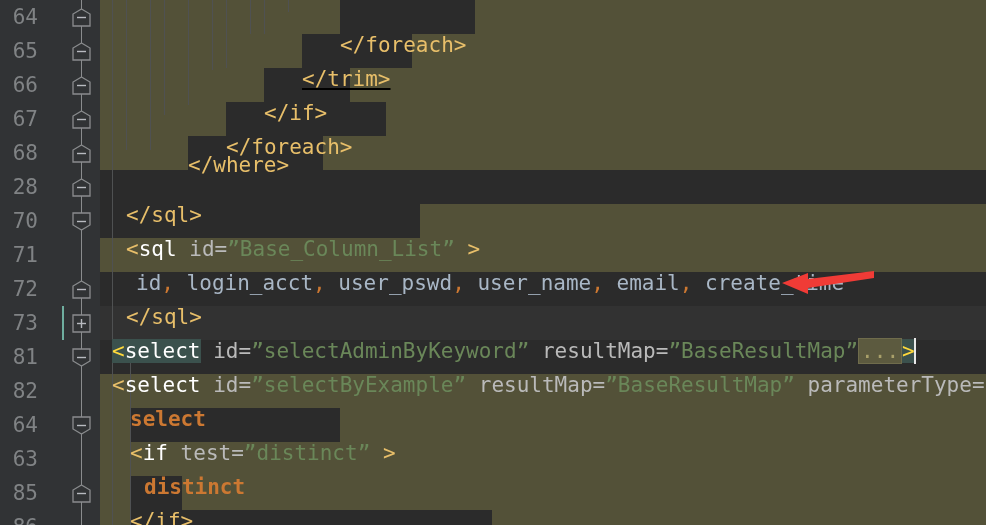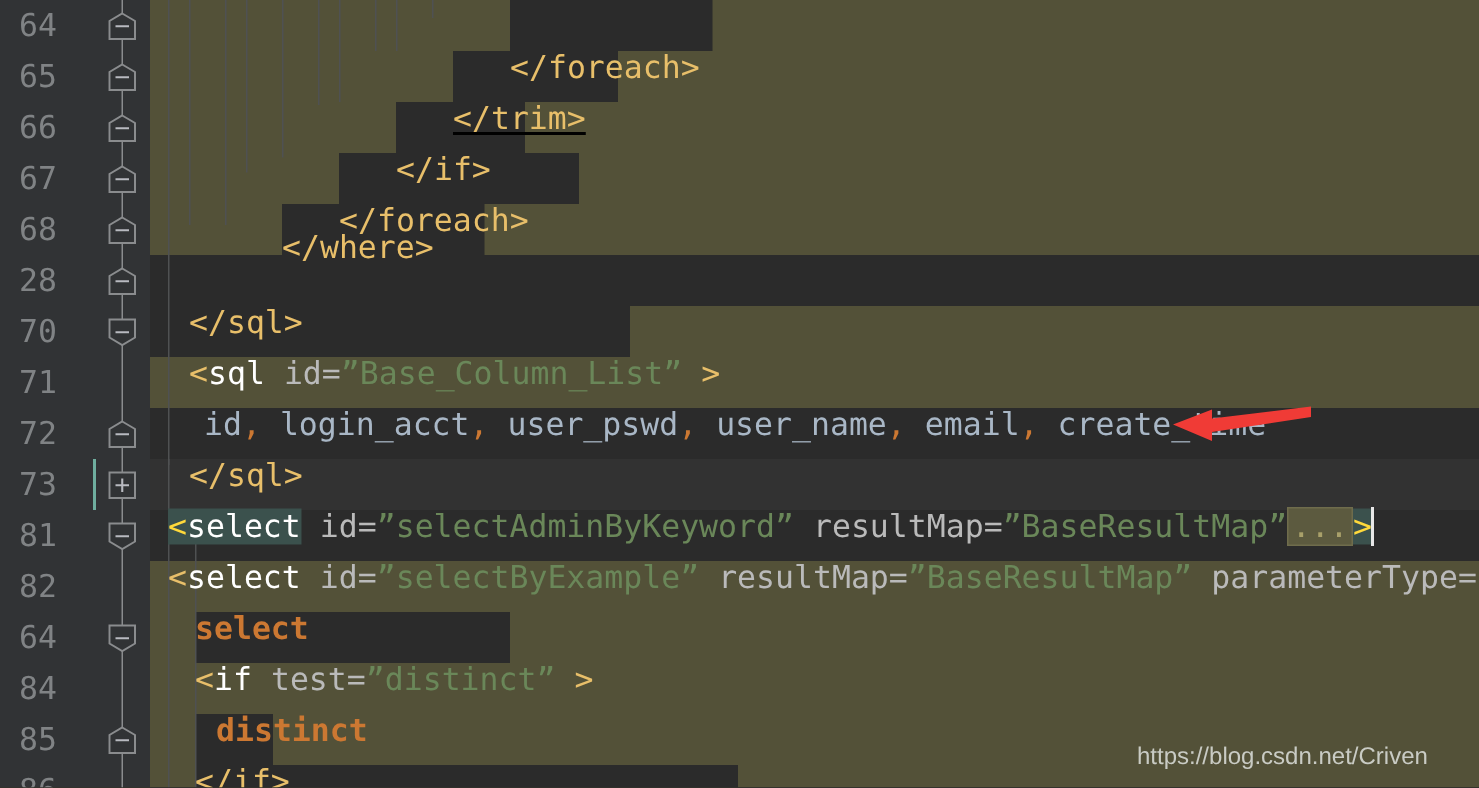--- a/index.html
+++ b/index.html
@@ -180,21 +180,21 @@
         <div class="gline" style="top: 340px;">
           <div class="gnum">81</div>
         </div>
         <div class="gline" style="top: 374px;">
           <div class="gnum">82</div>
         </div>
         <div class="gline" style="top: 408px;">
           <div class="gnum">64</div>
         </div>
         <div class="gline" style="top: 442px;">
-          <div class="gnum">84</div>
+          <div class="gnum">63</div>
         </div>
         <div class="gline" style="top: 476px;">
           <div class="gnum">85</div>
         </div>
         <div class="gline" style="top: 510px;">
           <div class="gnum">86</div>
         </div>
         <div class="foldstem" style="top: 0px; height: 34px;"></div>
         <div class="foldicon" style="top: 8px;">
           <svg width="19" height="19" viewBox="0 0 19 19">
@@ -285,15 +285,14 @@
           </svg>
         </div>
         <div class="foldstem" style="top: 510px; height: 34px;"></div>
       </div>
   </div>
 
   <svg id="arrow" style="left:782px; top:269px;" width="92" height="28" viewBox="0 0 92 28">
     <polygon points="0,14 26,4 26,10 92,2 92,9 26,19 26,25" fill="#f03b36"></polygon>
   </svg>
 
-  <div id="watermark" style="left:758px; top:496px;">https://blog.csdn.net/Criven</div>
 
 </div>
 
 </body></html>

